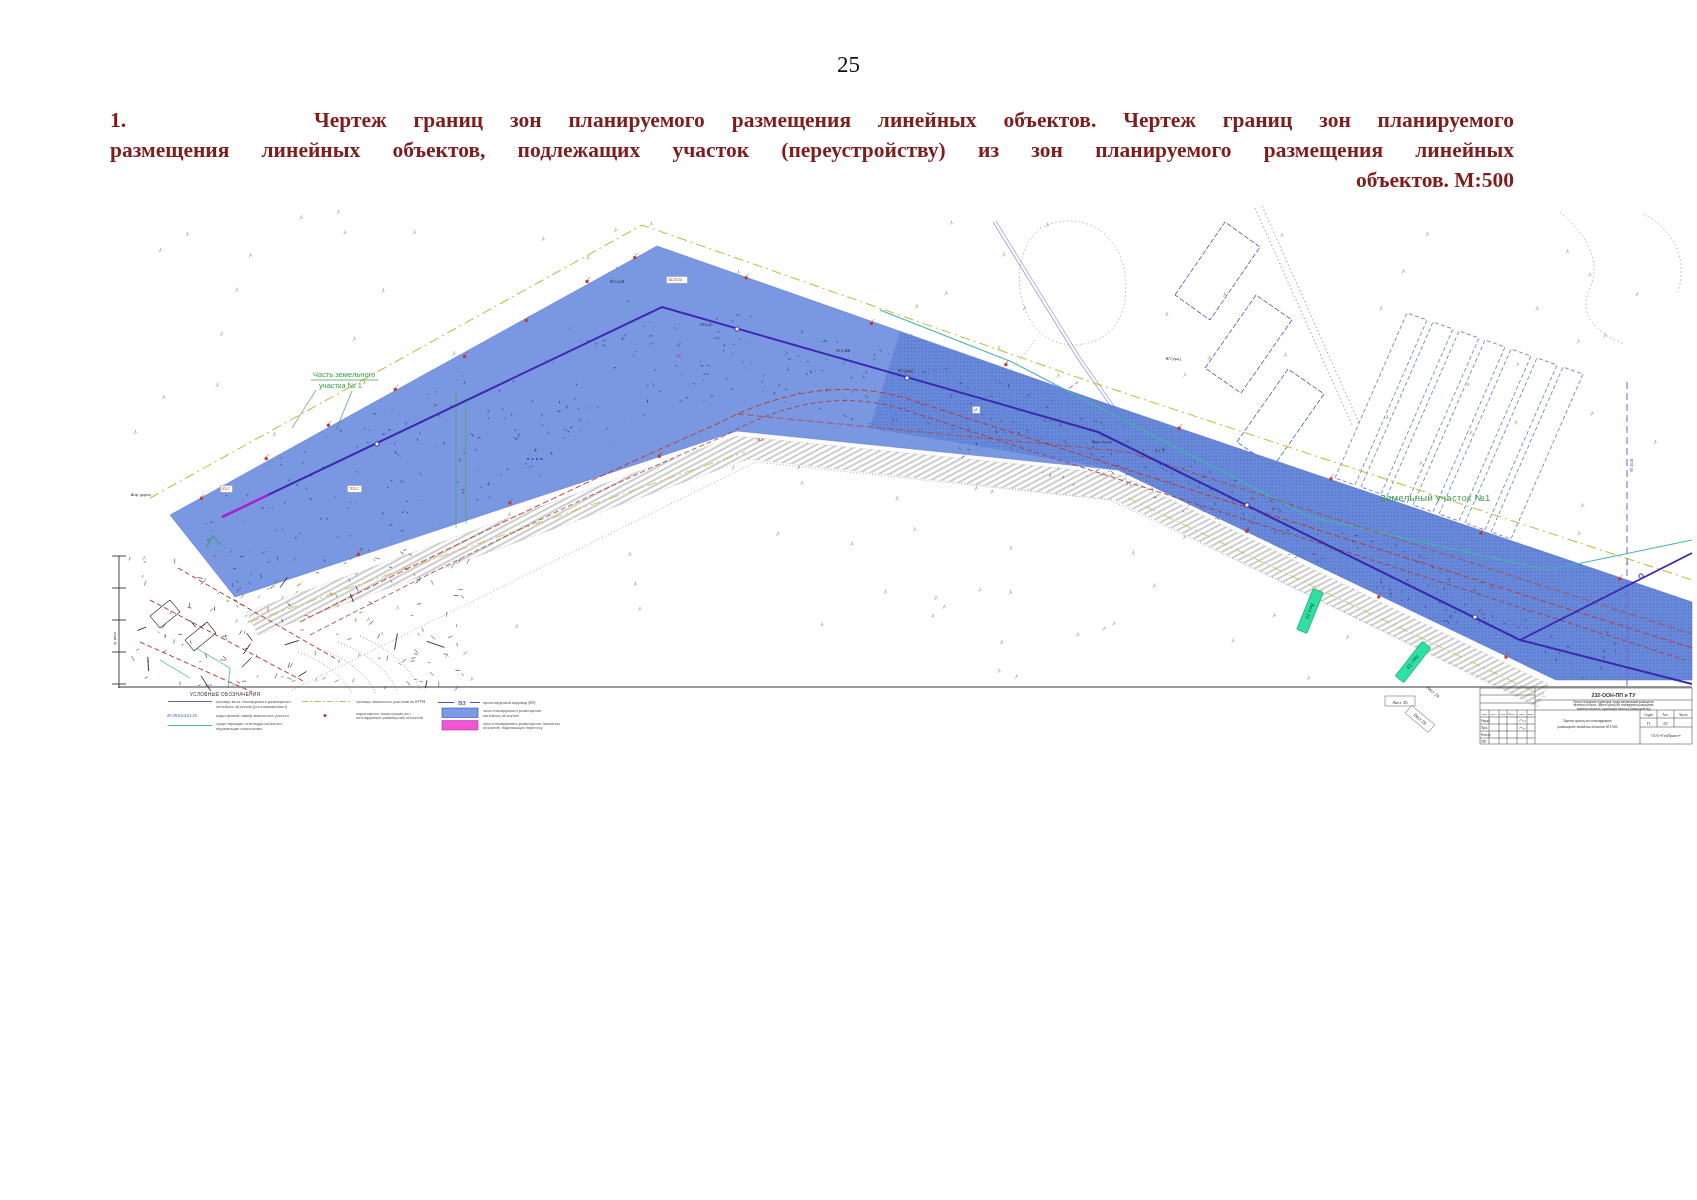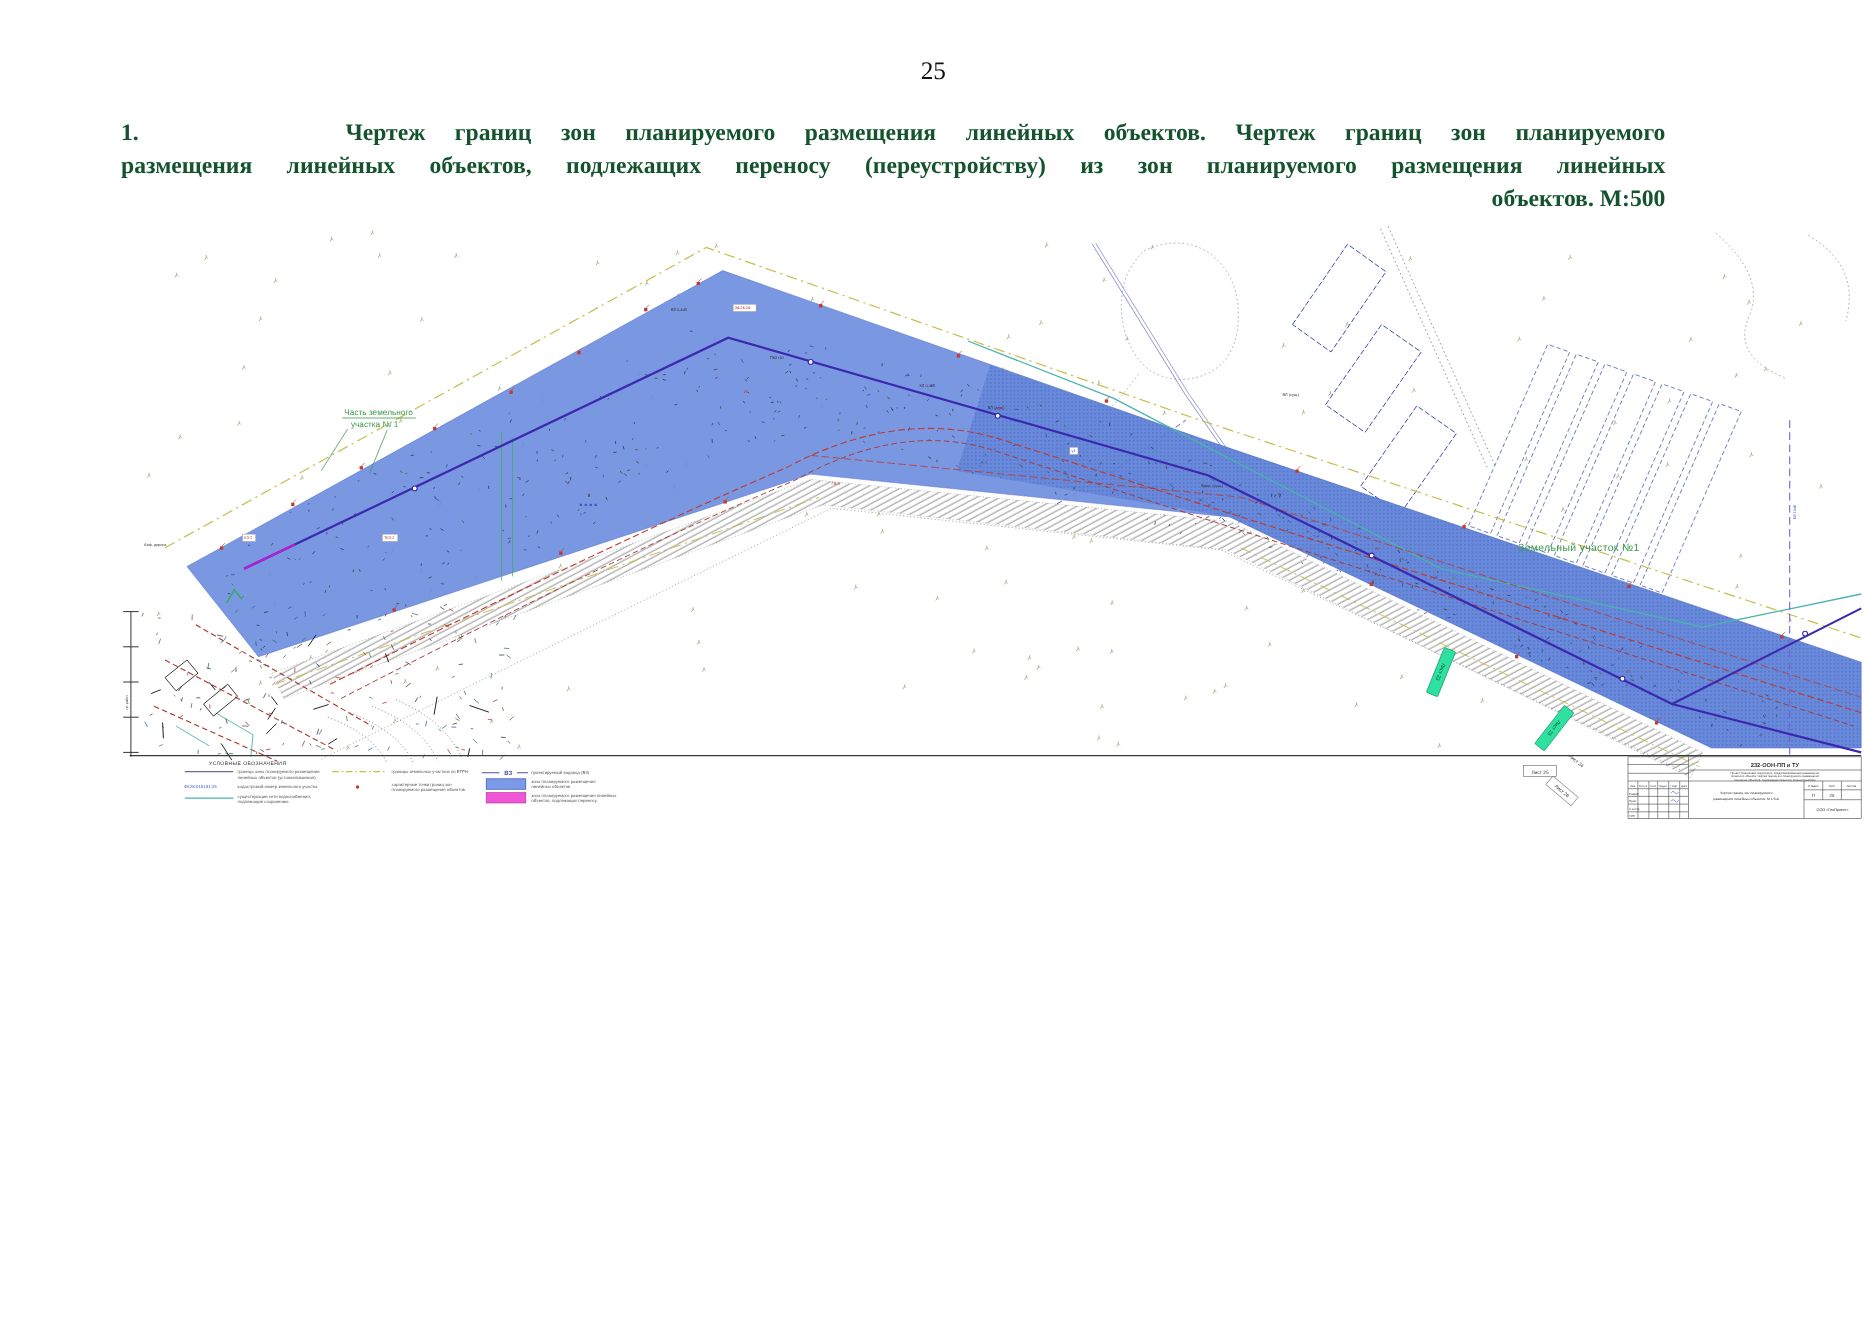--- a/index.html
+++ b/index.html
@@ -1,34 +1,34 @@
 <!DOCTYPE html>
 <html><head>
 <meta charset="utf-8">
 <style>
   html,body{margin:0;padding:0;}
   body{width:1697px;height:1200px;background:#ffffff;position:relative;
        font-family:"Liberation Serif",serif;overflow:hidden;}
   .pageno{position:absolute;top:52px;left:0;width:1697px;text-align:center;
           font-size:23px;color:#111;}
   .heading{position:absolute;top:105px;left:110px;width:1404px;
-           font-weight:bold;font-size:21.5px;line-height:30px;color:#14532d;}
+           font-weight:bold;font-size:21.5px;line-height:30px;color:#7f1d1d;}
   .heading .jl{text-align:justify;text-align-last:justify;}
   .heading .ll{text-align:right;}
   .mapwrap{position:absolute;top:0;left:0;width:1606px;height:1200px;}
   svg text{font-family:"Liberation Sans",sans-serif;}
 </style>
 </head>
 <body>
 
 <div class="pageno">25</div>
 
 <div class="heading">
   <div class="jl">1.&nbsp;&nbsp;&nbsp;&nbsp;&nbsp;&nbsp;&nbsp;Чертеж границ зон планируемого размещения линейных объектов. Чертеж границ зон планируемого</div>
-  <div class="jl">размещения линейных объектов, подлежащих переносу (переустройству) из зон планируемого размещения линейных</div>
+  <div class="jl">размещения линейных объектов, подлежащих участок (переустройству) из зон планируемого размещения линейных</div>
   <div class="ll">объектов. М:500</div>
 </div>
 
 <div class="mapwrap">
 <svg id="map-svg" width="1697" height="1200" viewBox="0 0 1697 1200">
   <defs>
     <pattern id="dots" width="3.5" height="3.5" patternUnits="userSpaceOnUse">
       <rect x="1" y="1" width="1.2" height="1.2" fill="#1e3f9e" opacity="0.7"></rect>
     </pattern>
     <pattern id="hatch" width="5" height="7" patternUnits="userSpaceOnUse" patternTransform="rotate(62)">

